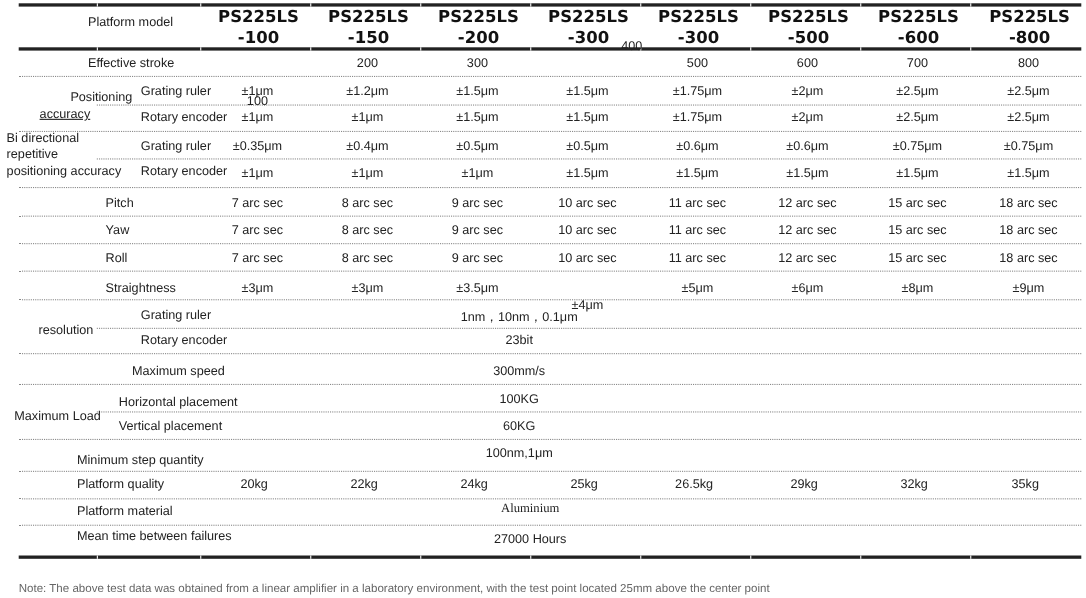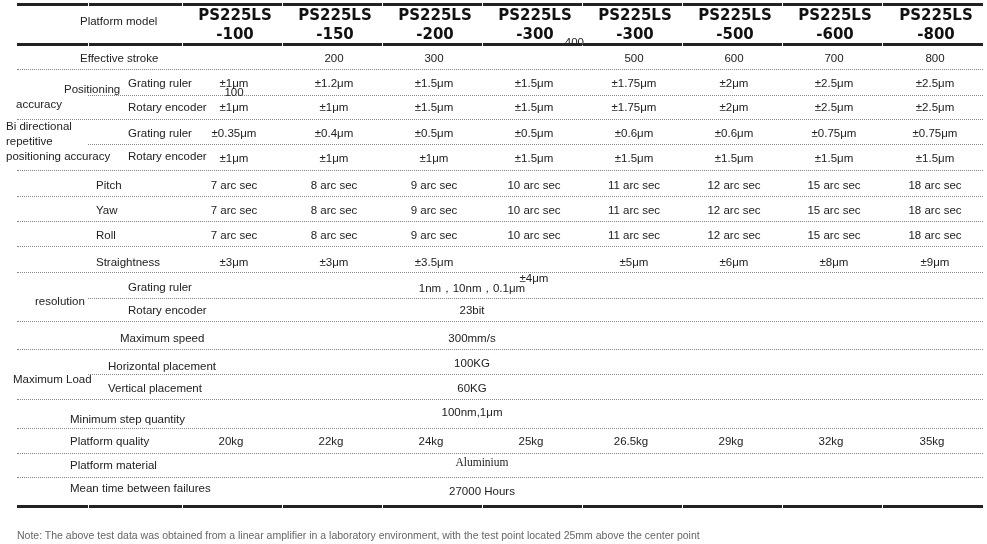--- a/index.html
+++ b/index.html
@@ -107,21 +107,21 @@
       <div class="dot" style="top: 374px; left: 88px; width: 895px;"></div>
       <div class="dot" style="top: 399px; left: 17px; width: 966px;"></div>
       <div class="dot" style="top: 428px; left: 17px; width: 966px;"></div>
       <div class="dot" style="top: 453px; left: 17px; width: 966px;"></div>
       <div class="dot" style="top: 477px; left: 17px; width: 966px;"></div>
     </div>
 
   <div class="lbl" style="left:80px;top:52px;">Effective stroke</div>
 
   <div class="lbl" style="left:28px;top:83px;padding-left:36px;">Positioning</div>
-  <div class="lbl" style="left:16px;top:98px;">accuracy</div>
+  <div class="lbl" style="left:36px;top:98px;text-decoration:underline;">accuracy</div>
   <div class="lbl" style="left:128px;top:77px;">Grating ruler</div>
   <div class="lbl" style="left:128px;top:101px;">Rotary encoder</div>
 
   <div class="lbl" style="left:6px;top:120px;">Bi directional</div>
   <div class="lbl" style="left:6px;top:135px;">repetitive</div>
   <div class="lbl" style="left:6px;top:150px;">positioning accuracy</div>
   <div class="lbl" style="left:128px;top:127px;">Grating ruler</div>
   <div class="lbl" style="left:128px;top:150px;">Rotary encoder</div>
 
   <div class="lbl" style="left:96px;top:179px;">Pitch</div>

